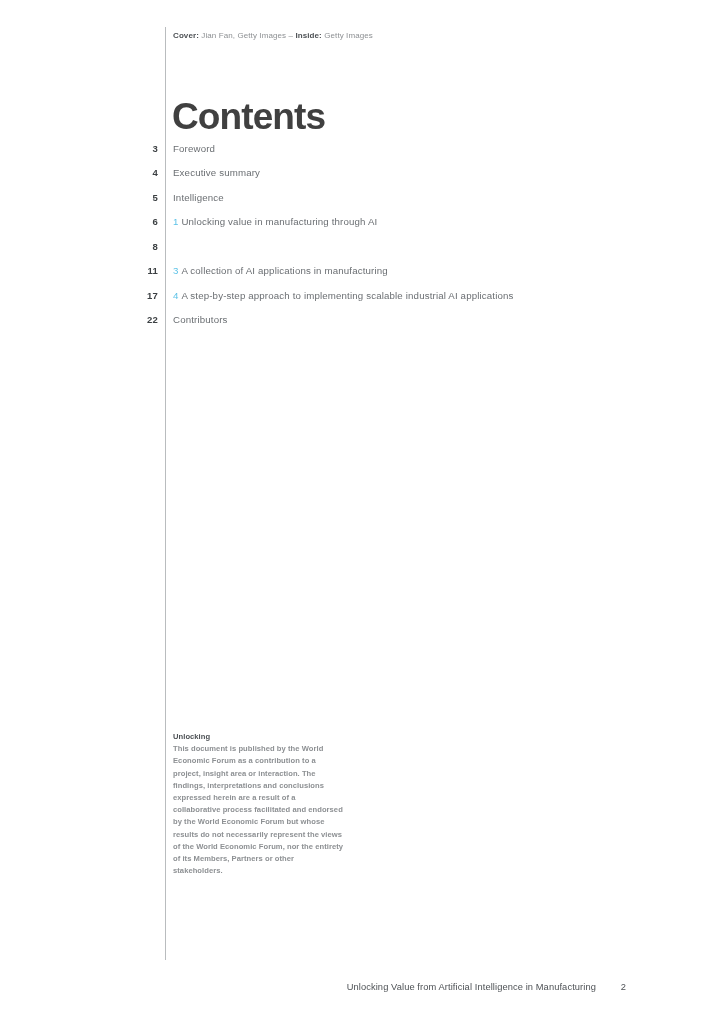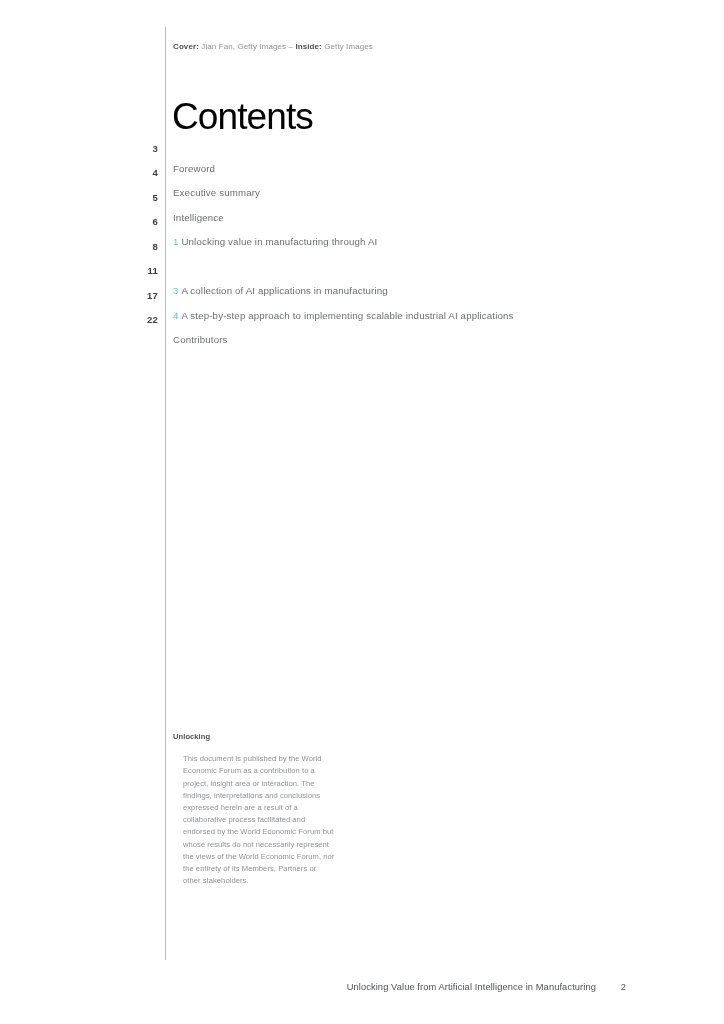--- a/index.html
+++ b/index.html
@@ -26,42 +26,42 @@
     top: 27px;
     width: 1px;
     height: 933px;
     background: #b9bcbe;
   }
 
   
   .credit {
     position: absolute;
     left: 173px;
-    top: 41px;
+    top: 30px;
     font-size: 8px;
     line-height: 11px;
     color: #8d9093;
     letter-spacing: 0.1px;
     white-space: nowrap;
   }
   .credit b {
     color: #4d5155;
     font-weight: 700;
   }
 
   
   .page-title {
     position: absolute;
     left: 172px;
     top: 70px;
     font-size: 37px;
     line-height: 44px;
-    font-weight: 400;
+    font-weight: 700;
     letter-spacing: -0.9px;
-    color: #000000;
+    color: #404040;
   }
 
   
   .toc {
     position: absolute;
     left: 0;
     top: 143px;
     width: 724px;
   }
   .toc-row {
@@ -80,46 +80,46 @@
     letter-spacing: 0.2px;
   }
   .toc-title {
     position: absolute;
     left: 173px;
     font-size: 9.7px;
     line-height: 12px;
     color: #6a6e72;
     letter-spacing: 0.15px;
     white-space: nowrap;
-    margin-top: 20px;
   }
   .toc-num {
     color: #5bc2e7;
   }
 
   
   .disclaimer {
     position: absolute;
     left: 173px;
     top: 731px;
     width: 172px;
   }
   .disclaimer-heading {
     font-size: 7.6px;
     line-height: 12.2px;
     font-weight: 700;
     color: #4d5155;
     letter-spacing: 0.05px;
   }
   .disclaimer p {
-    margin: 10px;
+    margin: 0;
     font-size: 7.6px;
     line-height: 12.2px;
     color: #8d9093;
     letter-spacing: 0.05px;
+    font-weight: bold;
   }
   .disclaimer p.spaced {
     margin-top: 12px;
   }
 
   
   .footer {
     position: absolute;
     left: 0;
     top: 981px;

